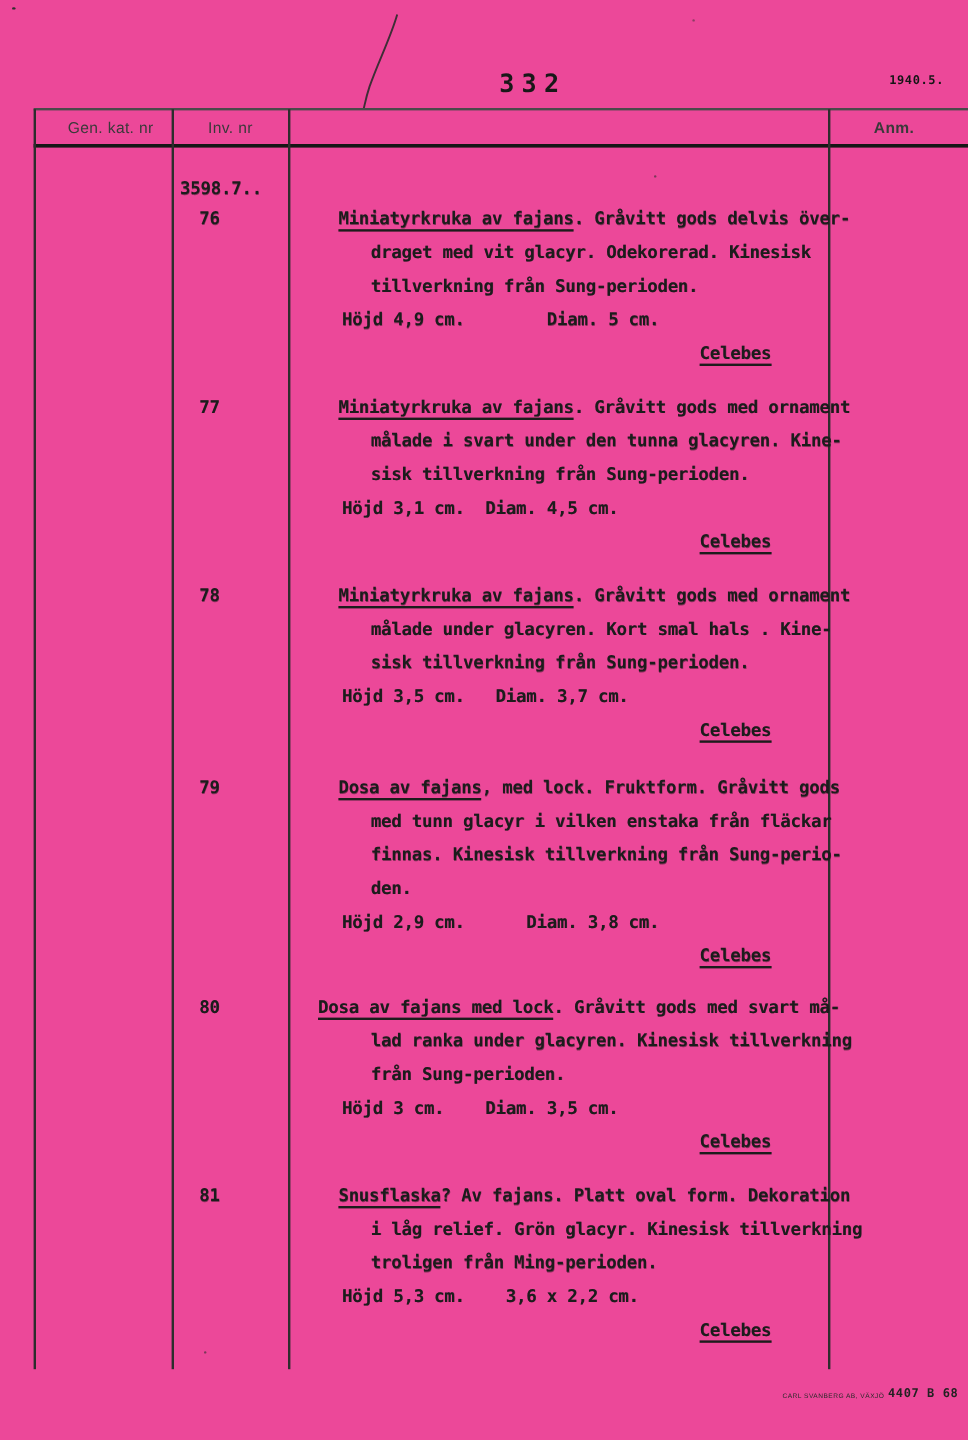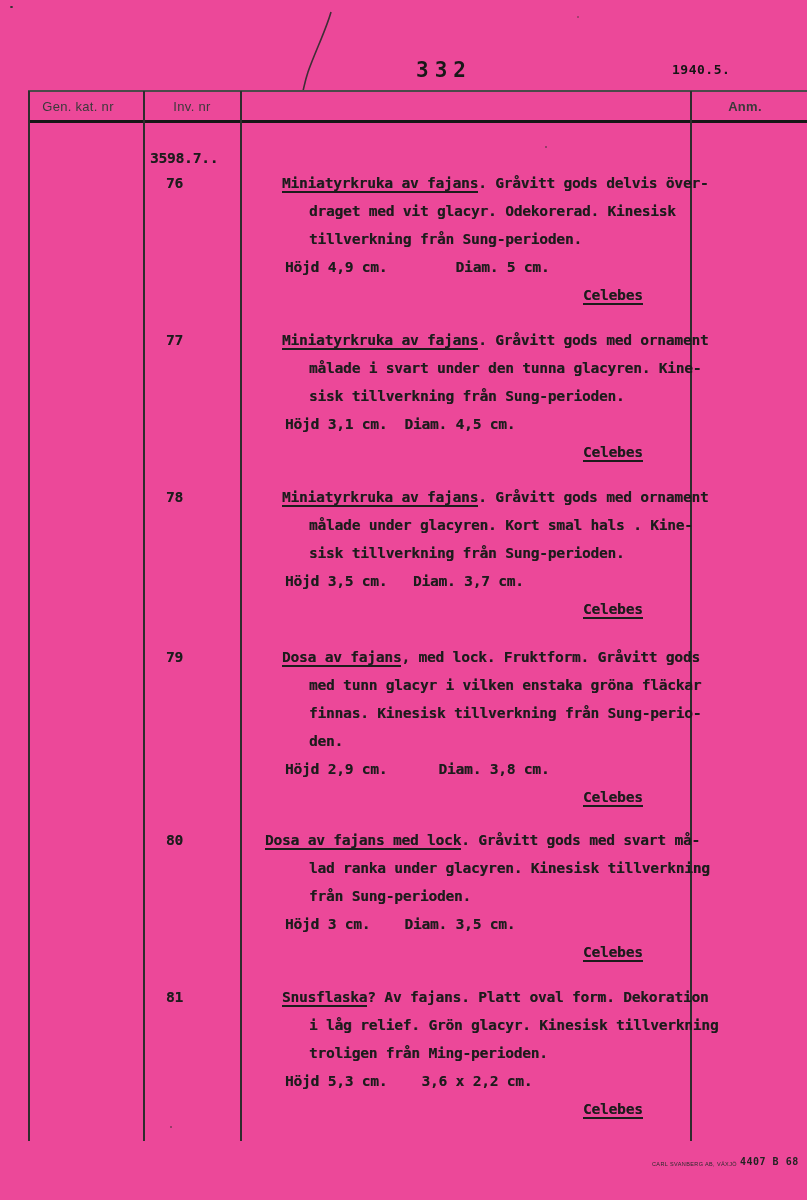--- a/index.html
+++ b/index.html
@@ -33,23 +33,23 @@
     text-align:center;
     letter-spacing:0.3px;
   }
   .pageno{
     position:absolute;top:58px;left:416px;
     font-family:"DejaVu Sans Mono","Liberation Mono",monospace;
     font-weight:700;font-size:21px;color:#181818;
     letter-spacing:6px;white-space:pre;
   }
   .yearref{
-    position:absolute;top:62px;left:672px;
+    position:absolute;top:62px;left:741px;
     font-family:"DejaVu Sans Mono","Liberation Mono",monospace;
-    font-weight:700;font-size:13px;color:#151515;
+    font-weight:700;font-size:10px;color:#151515;
     letter-spacing:0.5px;
   }
   .entry{position:absolute;left:0;width:807px;height:0;}
   .entry .inv{position:absolute;left:166px;top:0;}
   .line{position:absolute;padding-left:37px;}
   .grouplabel{position:absolute;left:150px;top:149px;}
   .printer{
     position:absolute;top:1161px;left:652px;
     font-size:5.5px;color:#2a2a2a;
     letter-spacing:0.4px;white-space:pre;
@@ -74,21 +74,21 @@
   <div class="pageno">332</div>
   <div class="yearref">1940.5.</div>
 
   <div class="hline" style="left:28px;top:90px;width:779px;height:2px;background:#4a4a4a;"></div>
   <div class="hline" style="left:28px;top:120px;width:779px;height:3px;background:#161616;"></div>
   <div class="vline" style="left:28px;top:91px;height:1050px;"></div>
   <div class="vline" style="left:143px;top:91px;height:1050px;"></div>
   <div class="vline" style="left:240px;top:91px;height:1050px;"></div>
   <div class="vline" style="left:690px;top:91px;height:1050px;"></div>
 
-  <div class="hdr" style="left:28px;width:100px;">Gen. kat. nr</div>
+  <div class="hdr" style="left:28px;width:100px;text-align:right;">Gen. kat. nr</div>
   <div class="hdr" style="left:143px;width:98px;">Inv. nr</div>
   <div class="hdr" style="left:690px;width:110px;font-weight:bold;">Anm.</div>
 
   <div class="grouplabel tw">3598.7..</div>
 
   <div>
       <div class="entry" style="top: 174px;">
         <div class="inv tw">76</div>
         <div class="line tw" style="left: 245px; top: 0px;"><span class="u">Miniatyrkruka av fajans</span><span>. Gråvitt gods delvis över-</span></div>
         <div class="line tw" style="left: 272px; top: 28px;">draget med vit glacyr. Odekorerad. Kinesisk</div>
@@ -108,21 +108,21 @@
         <div class="inv tw">78</div>
         <div class="line tw" style="left: 245px; top: 0px;"><span class="u">Miniatyrkruka av fajans</span><span>. Gråvitt gods med ornament</span></div>
         <div class="line tw" style="left: 272px; top: 28px;">målade under glacyren. Kort smal hals . Kine-</div>
         <div class="line tw" style="left: 272px; top: 56px;">sisk tillverkning från Sung-perioden.</div>
         <div class="line tw" style="left: 248px; top: 84px;">Höjd 3,5 cm.   Diam. 3,7 cm.</div>
         <div class="line tw" style="left: 546px; top: 112px;"><span class="u">Celebes</span></div>
       </div>
       <div class="entry" style="top: 648px;">
         <div class="inv tw">79</div>
         <div class="line tw" style="left: 245px; top: 0px;"><span class="u">Dosa av fajans</span><span>, med lock. Fruktform. Gråvitt gods</span></div>
-        <div class="line tw" style="left: 272px; top: 28px;">med tunn glacyr i vilken enstaka gröna fläckar</div>
+        <div class="line tw" style="left: 272px; top: 28px;">med tunn glacyr i vilken enstaka från fläckar</div>
         <div class="line tw" style="left: 272px; top: 56px;">finnas. Kinesisk tillverkning från Sung-perio-</div>
         <div class="line tw" style="left: 272px; top: 84px;">den.</div>
         <div class="line tw" style="left: 248px; top: 112px;">Höjd 2,9 cm.      Diam. 3,8 cm.</div>
         <div class="line tw" style="left: 546px; top: 140px;"><span class="u">Celebes</span></div>
       </div>
       <div class="entry" style="top: 831px;">
         <div class="inv tw">80</div>
         <div class="line tw" style="left: 228px; top: 0px;"><span class="u">Dosa av fajans med lock</span><span>. Gråvitt gods med svart må-</span></div>
         <div class="line tw" style="left: 272px; top: 28px;">lad ranka under glacyren. Kinesisk tillverkning</div>
         <div class="line tw" style="left: 272px; top: 56px;">från Sung-perioden.</div>

